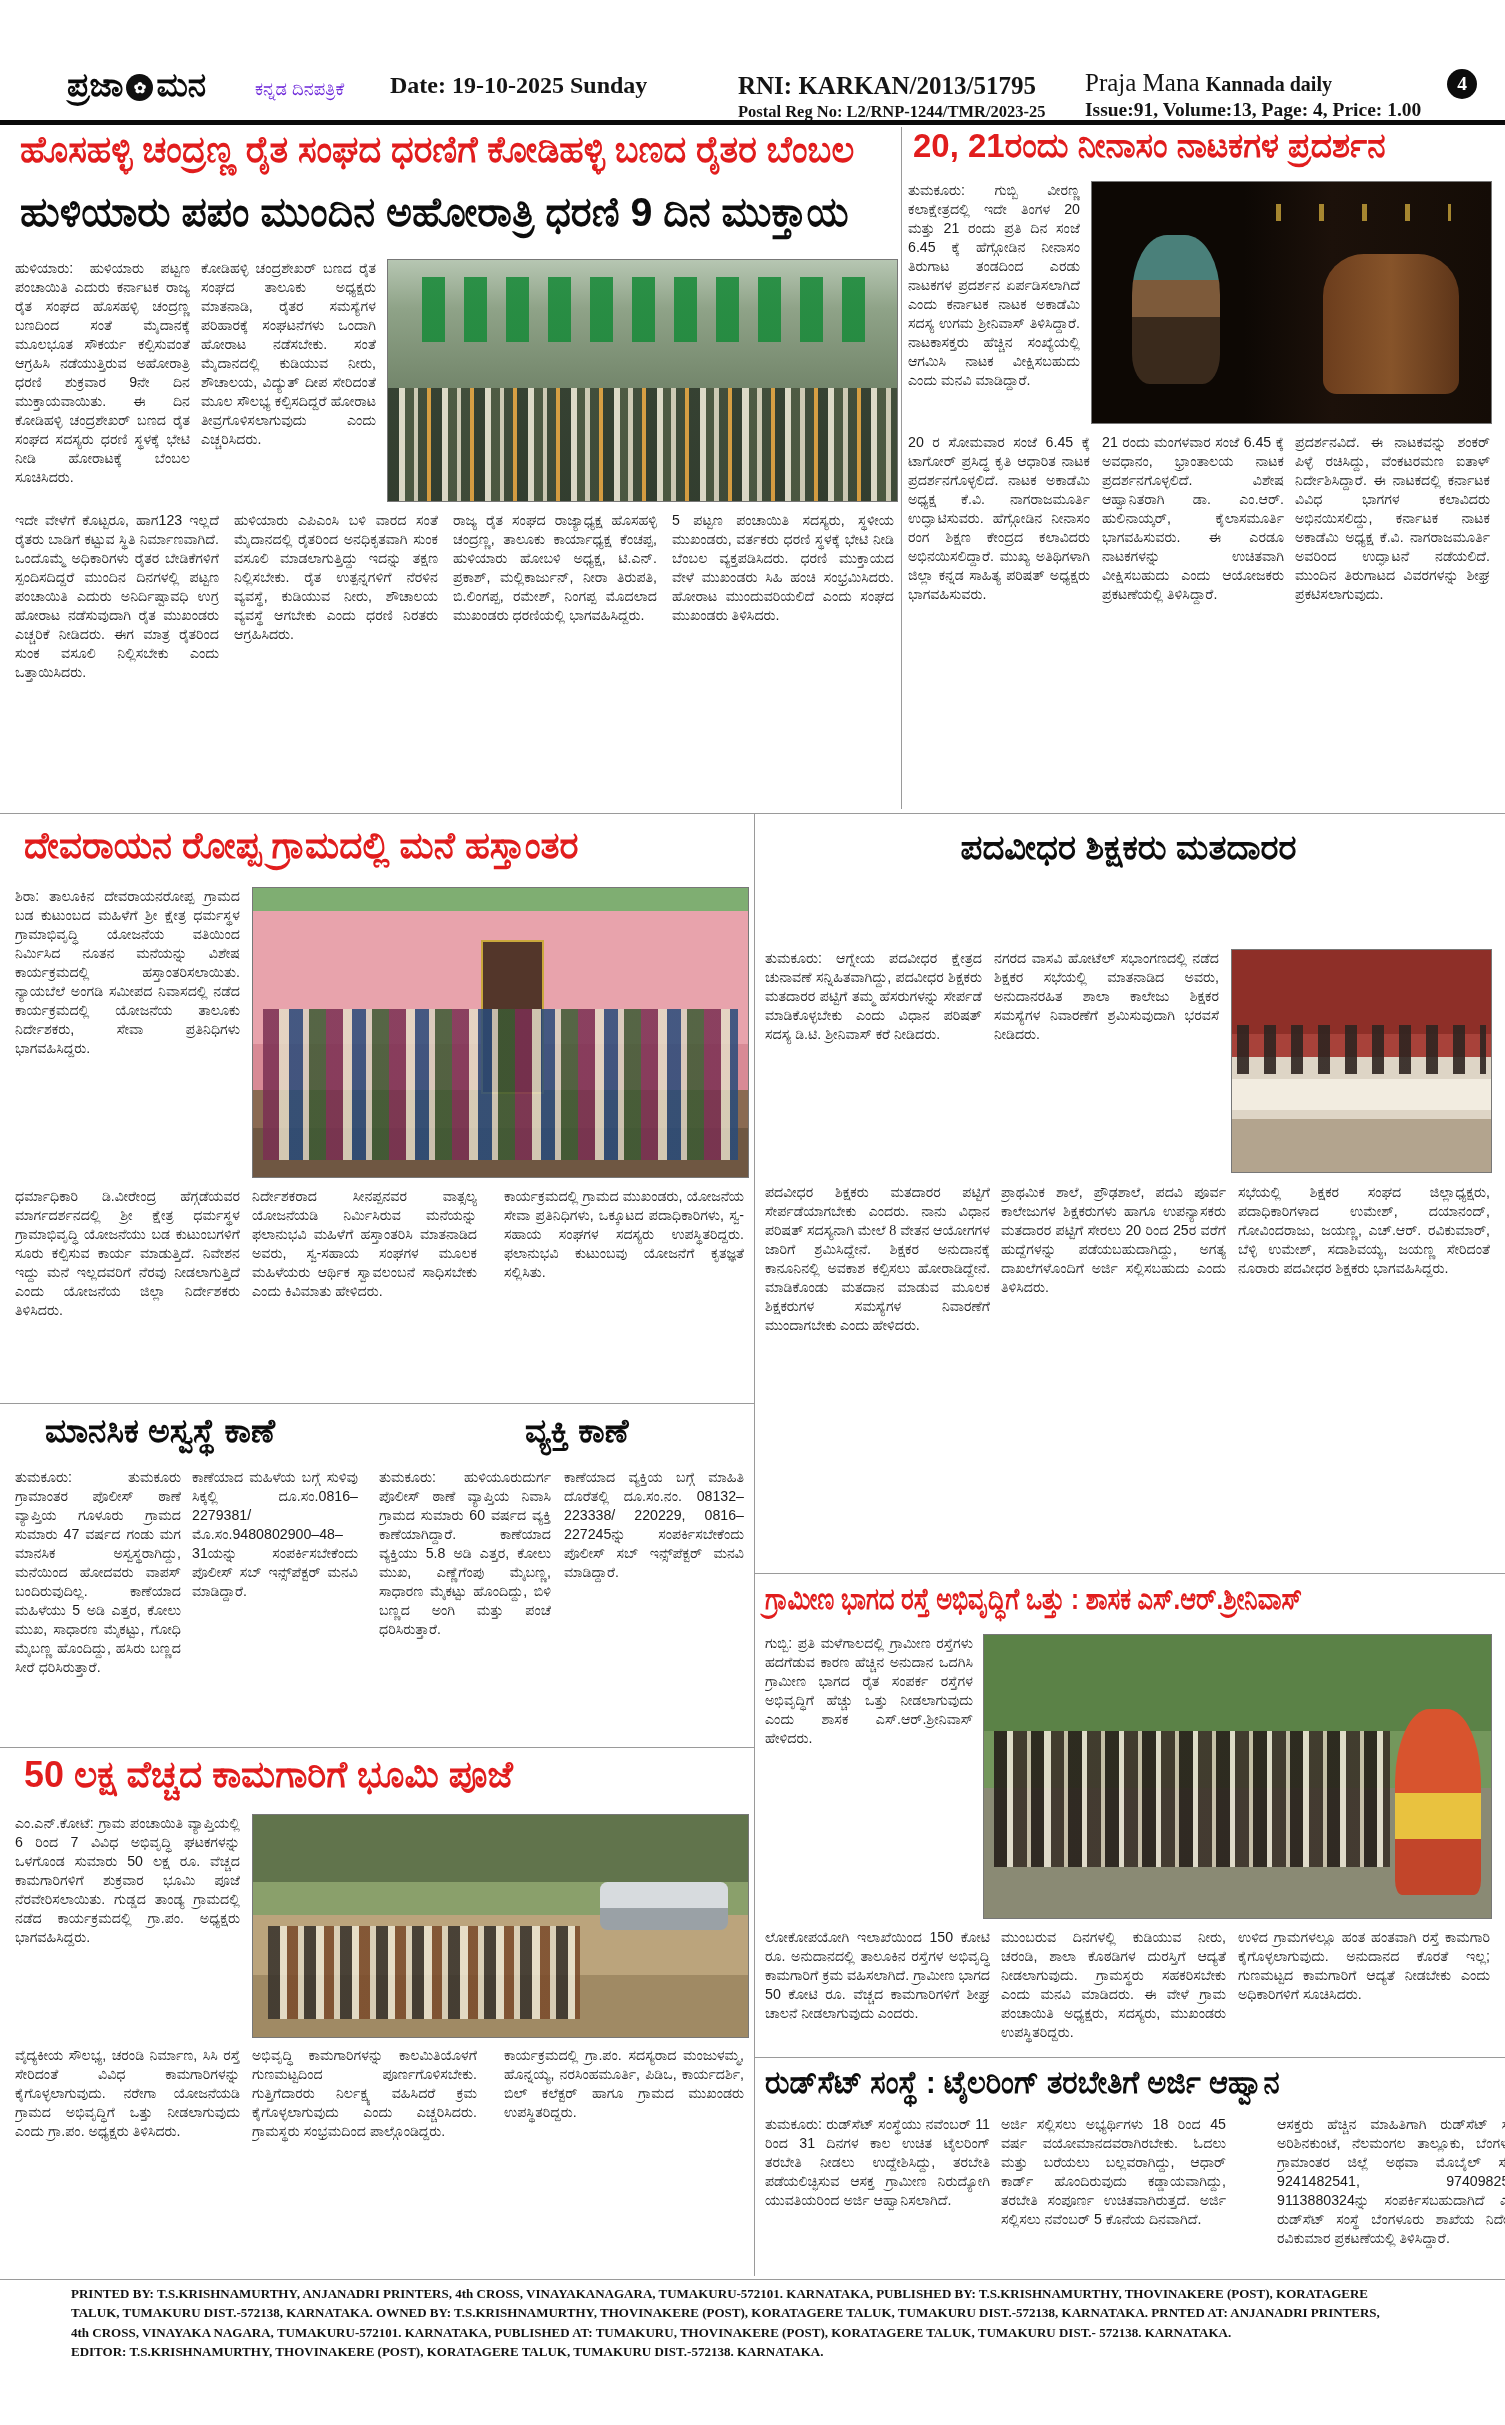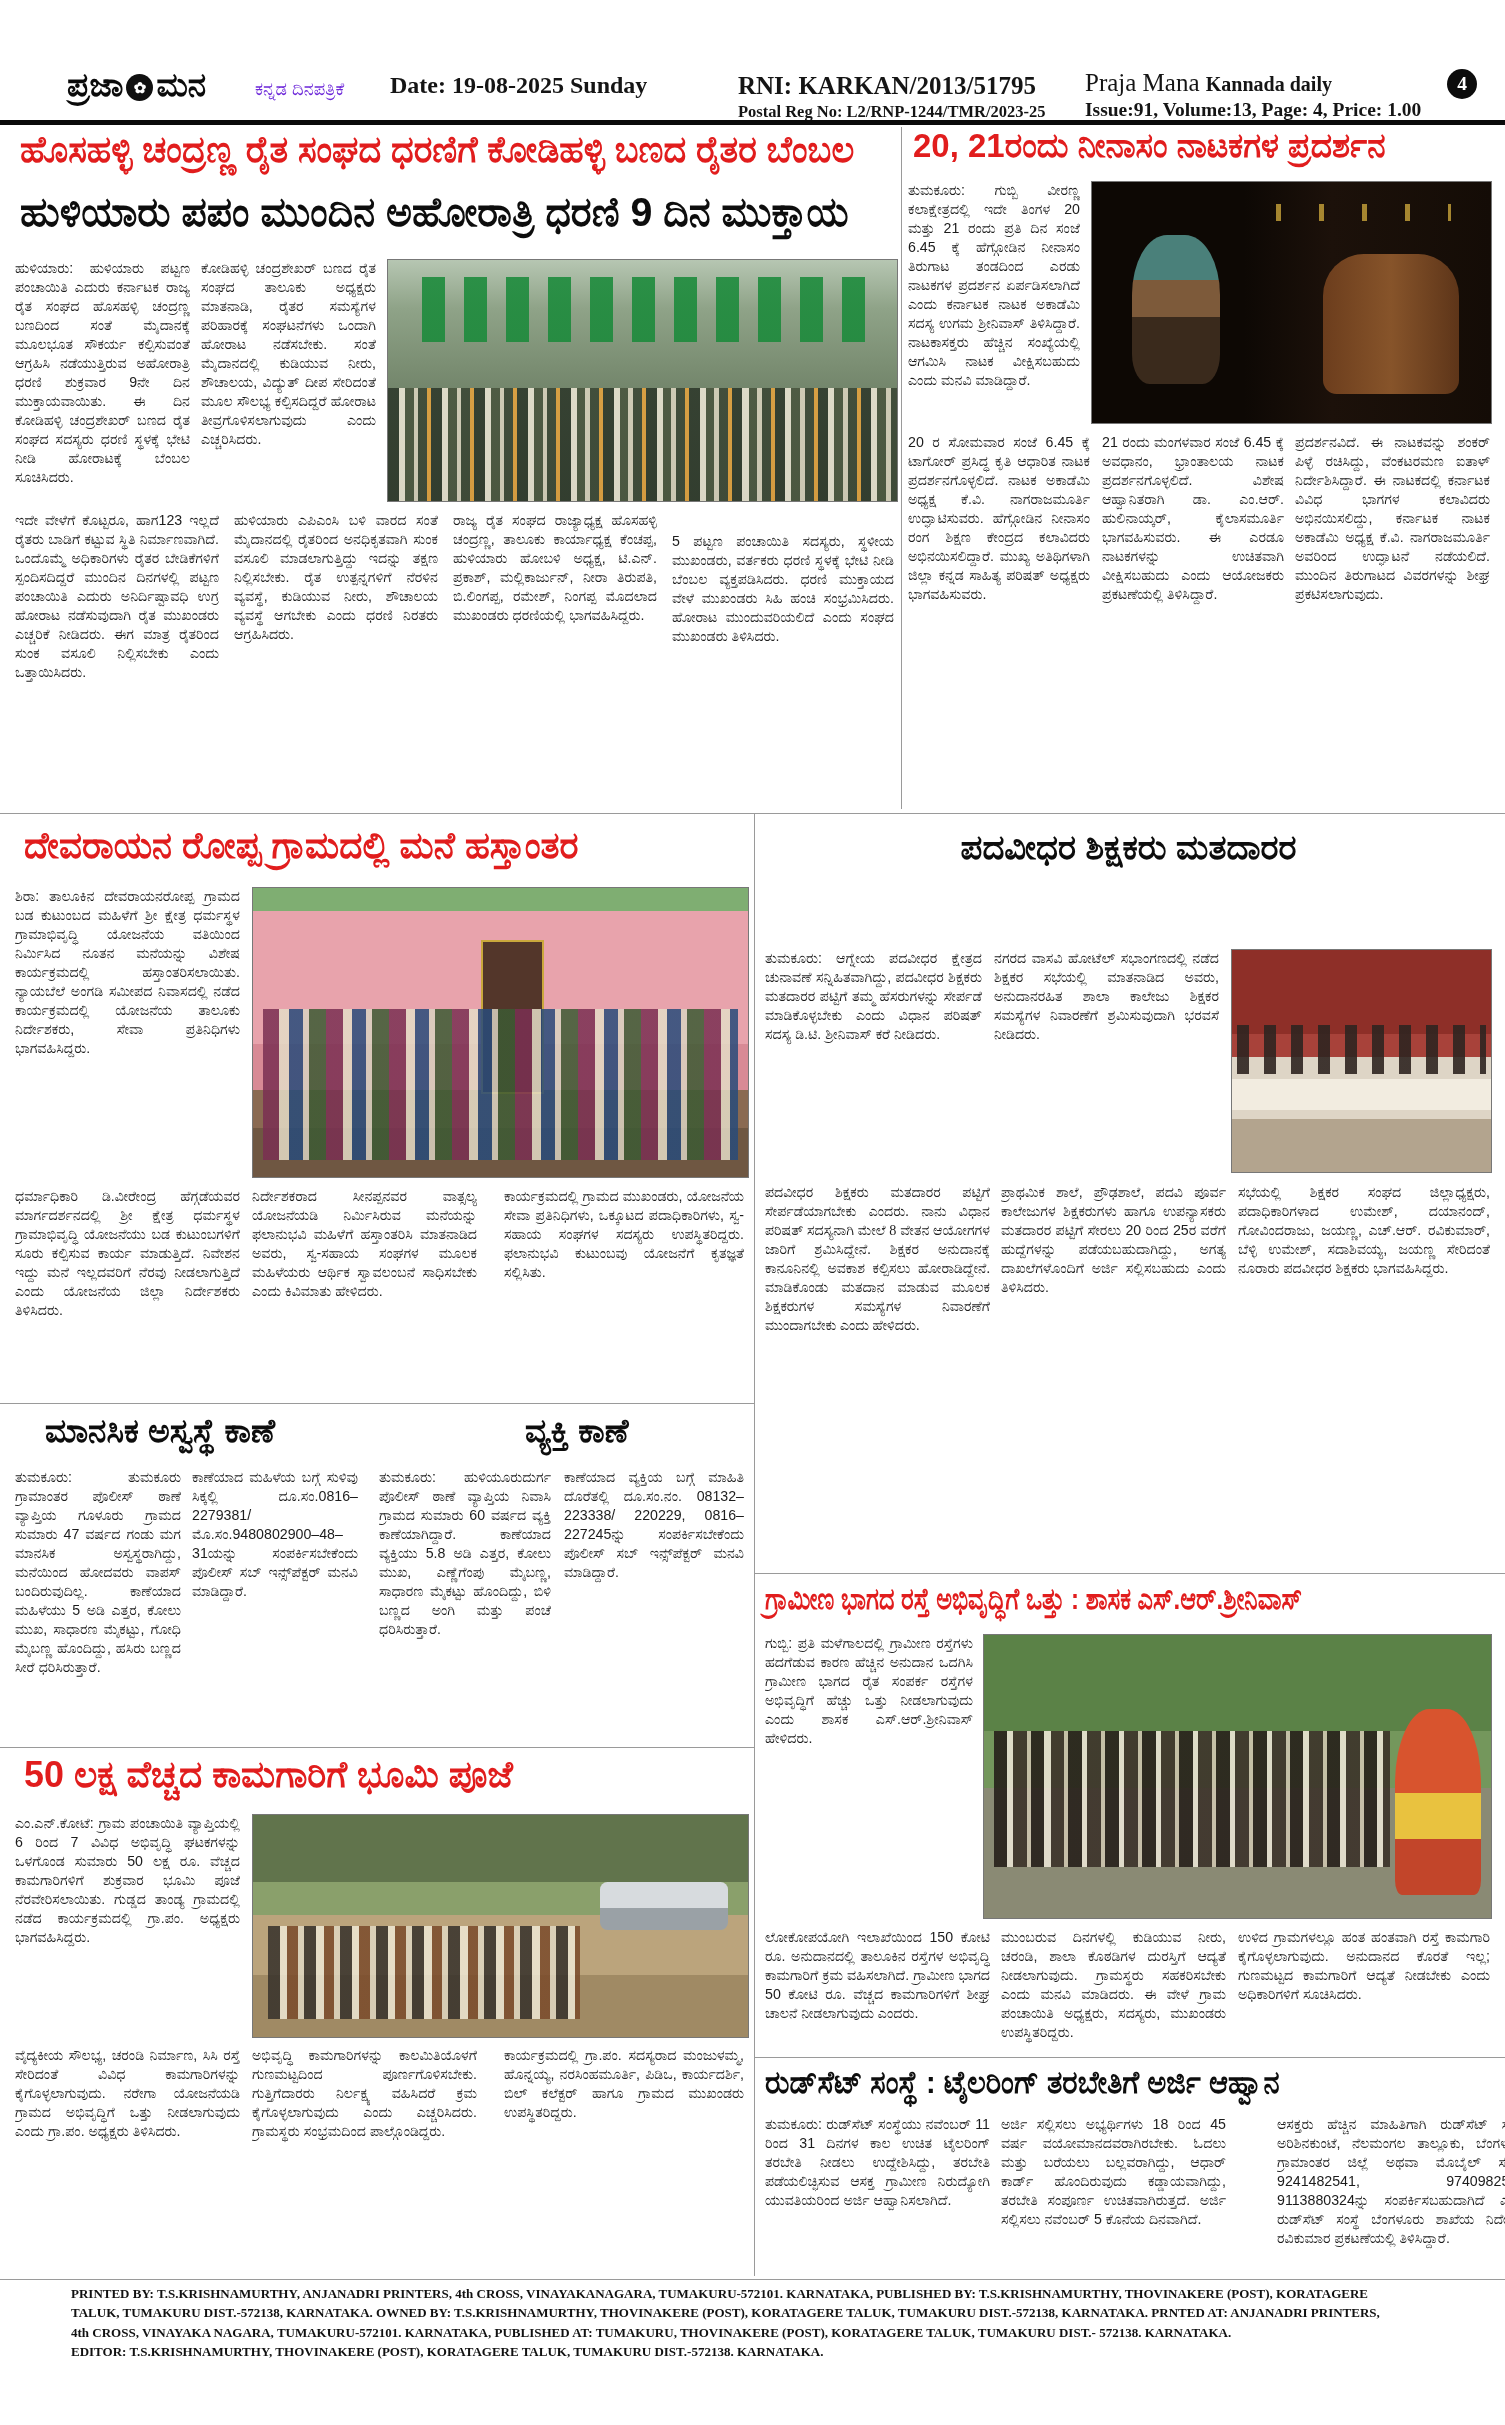--- a/index.html
+++ b/index.html
@@ -60,21 +60,21 @@
     background:repeating-linear-gradient(90deg,#35302a 0 12px,#efe8d4 12px 19.5px,#7a4a2a 19.5px 30px,#e0d8c2 30px 36px);}
   .footer-line{font-family:"Liberation Serif",serif;font-weight:600;font-size:13px;color:#111;line-height:1.45;}
 </style>
 </head>
 <body>
 
 <div class="abs" style="left:67px;top:66px;font-size:33px;font-weight:bold;color:#0b0b0b;">
   <span>ಪ್ರಜಾ</span><span class="emblem">✿</span><span>ಮನ</span>
 </div>
 <div class="abs kn" style="left:255px;top:79px;font-size:18px;color:#6d28d9;">ಕನ್ನಡ ದಿನಪತ್ರಿಕೆ</div>
-<div class="abs serifb" style="left:390px;top:72px;font-size:24px;">Date: 19-08-2025 Sunday</div>
+<div class="abs serifb" style="left:390px;top:72px;font-size:24px;">Date: 19-10-2025 Sunday</div>
 <div class="abs serifb" style="left:738px;top:72px;font-size:25px;">RNI: KARKAN/2013/51795</div>
 <div class="abs" style="left:1085px;top:69px;font-family:'Liberation Serif',serif;font-size:25px;">
   <span>Praja Mana</span>
   <span style="font-size:20px;font-weight:bold;">Kannada daily</span>
 </div>
 <div class="abs serifb" style="left:1085px;top:99px;font-size:19.5px;white-space:nowrap;">Issue:91, Volume:13, Page: 4, Price: 1.00</div>
 <div class="abs serifb" style="left:738px;top:102px;font-size:16.5px;white-space:nowrap;">Postal Reg No: L2/RNP-1244/TMR/2023-25</div>
 <div class="abs badge" style="left:1447px;top:69px;">4</div>
 <div class="abs rule" style="left:0;top:120px;width:1505px;height:5.2px;"></div>
 
@@ -84,21 +84,21 @@
 <div class="abs body-col" style="left:15px;top:259px;width:175px;height:241px;">ಹುಳಿಯಾರು: ಹುಳಿಯಾರು ಪಟ್ಟಣ ಪಂಚಾಯಿತಿ ಎದುರು ಕರ್ನಾಟಕ ರಾಜ್ಯ ರೈತ ಸಂಘದ ಹೊಸಹಳ್ಳಿ ಚಂದ್ರಣ್ಣ ಬಣದಿಂದ ಸಂತೆ ಮೈದಾನಕ್ಕೆ ಮೂಲಭೂತ ಸೌಕರ್ಯ ಕಲ್ಪಿಸುವಂತೆ ಆಗ್ರಹಿಸಿ ನಡೆಯುತ್ತಿರುವ ಅಹೋರಾತ್ರಿ ಧರಣಿ ಶುಕ್ರವಾರ 9ನೇ ದಿನ ಮುಕ್ತಾಯವಾಯಿತು. ಈ ದಿನ ಕೋಡಿಹಳ್ಳಿ ಚಂದ್ರಶೇಖರ್ ಬಣದ ರೈತ ಸಂಘದ ಸದಸ್ಯರು ಧರಣಿ ಸ್ಥಳಕ್ಕೆ ಭೇಟಿ ನೀಡಿ ಹೋರಾಟಕ್ಕೆ ಬೆಂಬಲ ಸೂಚಿಸಿದರು.</div>
 <div class="abs body-col" style="left:201px;top:259px;width:175px;height:241px;">ಕೋಡಿಹಳ್ಳಿ ಚಂದ್ರಶೇಖರ್ ಬಣದ ರೈತ ಸಂಘದ ತಾಲೂಕು ಅಧ್ಯಕ್ಷರು ಮಾತನಾಡಿ, ರೈತರ ಸಮಸ್ಯೆಗಳ ಪರಿಹಾರಕ್ಕೆ ಸಂಘಟನೆಗಳು ಒಂದಾಗಿ ಹೋರಾಟ ನಡೆಸಬೇಕು. ಸಂತೆ ಮೈದಾನದಲ್ಲಿ ಕುಡಿಯುವ ನೀರು, ಶೌಚಾಲಯ, ವಿದ್ಯುತ್ ದೀಪ ಸೇರಿದಂತೆ ಮೂಲ ಸೌಲಭ್ಯ ಕಲ್ಪಿಸದಿದ್ದರೆ ಹೋರಾಟ ತೀವ್ರಗೊಳಿಸಲಾಗುವುದು ಎಂದು ಎಚ್ಚರಿಸಿದರು.</div>
 <div class="photo ph-farmers" style="left:387px;top:259px;width:509px;height:241px;">
   <div class="flags"></div>
   <div class="crowd"></div>
 </div>
 
 <div class="abs body-col" style="left:15px;top:511px;width:204px;height:294px;">ಇದೇ ವೇಳೆಗೆ ಕೊಟ್ಟರೂ, ಹಾಗ123 ಇಲ್ಲದೆ ರೈತರು ಬಾಡಿಗೆ ಕಟ್ಟುವ ಸ್ಥಿತಿ ನಿರ್ಮಾಣವಾಗಿದೆ. ಒಂದೊಮ್ಮೆ ಅಧಿಕಾರಿಗಳು ರೈತರ ಬೇಡಿಕೆಗಳಿಗೆ ಸ್ಪಂದಿಸದಿದ್ದರೆ ಮುಂದಿನ ದಿನಗಳಲ್ಲಿ ಪಟ್ಟಣ ಪಂಚಾಯಿತಿ ಎದುರು ಅನಿರ್ದಿಷ್ಟಾವಧಿ ಉಗ್ರ ಹೋರಾಟ ನಡೆಸುವುದಾಗಿ ರೈತ ಮುಖಂಡರು ಎಚ್ಚರಿಕೆ ನೀಡಿದರು. ಈಗ ಮಾತ್ರ ರೈತರಿಂದ ಸುಂಕ ವಸೂಲಿ ನಿಲ್ಲಿಸಬೇಕು ಎಂದು ಒತ್ತಾಯಿಸಿದರು.</div>
 <div class="abs body-col" style="left:234px;top:511px;width:204px;height:294px;">ಹುಳಿಯಾರು ಎಪಿಎಂಸಿ ಬಳಿ ವಾರದ ಸಂತೆ ಮೈದಾನದಲ್ಲಿ ರೈತರಿಂದ ಅನಧಿಕೃತವಾಗಿ ಸುಂಕ ವಸೂಲಿ ಮಾಡಲಾಗುತ್ತಿದ್ದು ಇದನ್ನು ತಕ್ಷಣ ನಿಲ್ಲಿಸಬೇಕು. ರೈತ ಉತ್ಪನ್ನಗಳಿಗೆ ನೆರಳಿನ ವ್ಯವಸ್ಥೆ, ಕುಡಿಯುವ ನೀರು, ಶೌಚಾಲಯ ವ್ಯವಸ್ಥೆ ಆಗಬೇಕು ಎಂದು ಧರಣಿ ನಿರತರು ಆಗ್ರಹಿಸಿದರು.</div>
 <div class="abs body-col" style="left:453px;top:511px;width:204px;height:294px;">ರಾಜ್ಯ ರೈತ ಸಂಘದ ರಾಜ್ಯಾಧ್ಯಕ್ಷ ಹೊಸಹಳ್ಳಿ ಚಂದ್ರಣ್ಣ, ತಾಲೂಕು ಕಾರ್ಯಾಧ್ಯಕ್ಷ ಕೆಂಚಪ್ಪ, ಹುಳಿಯಾರು ಹೋಬಳಿ ಅಧ್ಯಕ್ಷ, ಟಿ.ಎನ್. ಪ್ರಕಾಶ್, ಮಲ್ಲಿಕಾರ್ಜುನ್, ನೀರಾ ತಿರುಪತಿ, ಬಿ.ಲಿಂಗಪ್ಪ, ರಮೇಶ್, ನಿಂಗಪ್ಪ ಮೊದಲಾದ ಮುಖಂಡರು ಧರಣಿಯಲ್ಲಿ ಭಾಗವಹಿಸಿದ್ದರು.</div>
-<div class="abs body-col" style="left:672px;top:511px;width:222px;height:294px;margin-top:21px;">5 ಪಟ್ಟಣ ಪಂಚಾಯಿತಿ ಸದಸ್ಯರು, ಸ್ಥಳೀಯ ಮುಖಂಡರು, ವರ್ತಕರು ಧರಣಿ ಸ್ಥಳಕ್ಕೆ ಭೇಟಿ ನೀಡಿ ಬೆಂಬಲ ವ್ಯಕ್ತಪಡಿಸಿದರು. ಧರಣಿ ಮುಕ್ತಾಯದ ವೇಳೆ ಮುಖಂಡರು ಸಿಹಿ ಹಂಚಿ ಸಂಭ್ರಮಿಸಿದರು. ಹೋರಾಟ ಮುಂದುವರಿಯಲಿದೆ ಎಂದು ಸಂಘದ ಮುಖಂಡರು ತಿಳಿಸಿದರು.</div>
+<div class="abs body-col" style="left:672px;top:511px;width:222px;height:294px;">5 ಪಟ್ಟಣ ಪಂಚಾಯಿತಿ ಸದಸ್ಯರು, ಸ್ಥಳೀಯ ಮುಖಂಡರು, ವರ್ತಕರು ಧರಣಿ ಸ್ಥಳಕ್ಕೆ ಭೇಟಿ ನೀಡಿ ಬೆಂಬಲ ವ್ಯಕ್ತಪಡಿಸಿದರು. ಧರಣಿ ಮುಕ್ತಾಯದ ವೇಳೆ ಮುಖಂಡರು ಸಿಹಿ ಹಂಚಿ ಸಂಭ್ರಮಿಸಿದರು. ಹೋರಾಟ ಮುಂದುವರಿಯಲಿದೆ ಎಂದು ಸಂಘದ ಮುಖಂಡರು ತಿಳಿಸಿದರು.</div>
 
 <div class="abs thin" style="left:901px;top:127px;width:0.7px;height:682px;"></div>
 
 <div class="abs h-red" style="left:913px;top:126px;font-size:34px;transform:scaleX(.97);">20, 21ರಂದು ನೀನಾಸಂ ನಾಟಕಗಳ ಪ್ರದರ್ಶನ</div>
 <div class="abs body-col" style="left:908px;top:181px;width:172px;height:241px;">ತುಮಕೂರು: ಗುಬ್ಬಿ ವೀರಣ್ಣ ಕಲಾಕ್ಷೇತ್ರದಲ್ಲಿ ಇದೇ ತಿಂಗಳ 20 ಮತ್ತು 21 ರಂದು ಪ್ರತಿ ದಿನ ಸಂಜೆ 6.45 ಕ್ಕೆ ಹೆಗ್ಗೋಡಿನ ನೀನಾಸಂ ತಿರುಗಾಟ ತಂಡದಿಂದ ಎರಡು ನಾಟಕಗಳ ಪ್ರದರ್ಶನ ಏರ್ಪಡಿಸಲಾಗಿದೆ ಎಂದು ಕರ್ನಾಟಕ ನಾಟಕ ಅಕಾಡೆಮಿ ಸದಸ್ಯ ಉಗಮ ಶ್ರೀನಿವಾಸ್ ತಿಳಿಸಿದ್ದಾರೆ. ನಾಟಕಾಸಕ್ತರು ಹೆಚ್ಚಿನ ಸಂಖ್ಯೆಯಲ್ಲಿ ಆಗಮಿಸಿ ನಾಟಕ ವೀಕ್ಷಿಸಬಹುದು ಎಂದು ಮನವಿ ಮಾಡಿದ್ದಾರೆ.</div>
 <div class="photo ph-theatre" style="left:1091px;top:181px;width:399px;height:241px;">
   <div class="lights"></div>
   <div class="fig1"></div>
   <div class="fig2"></div>
 </div>

